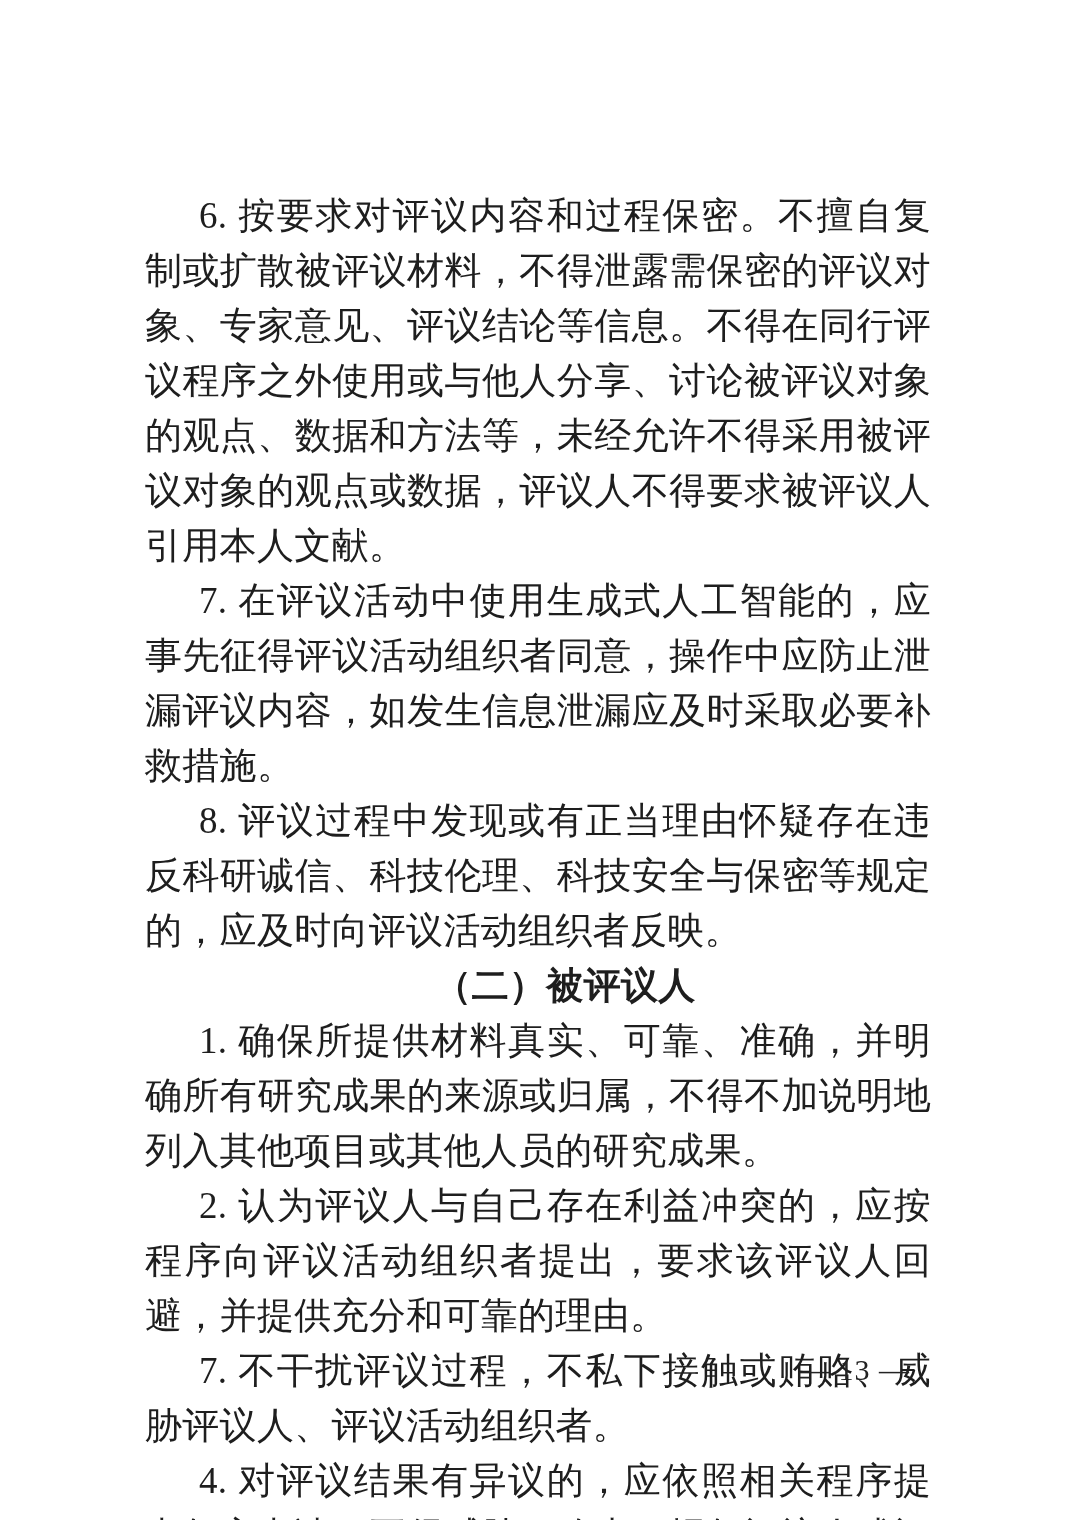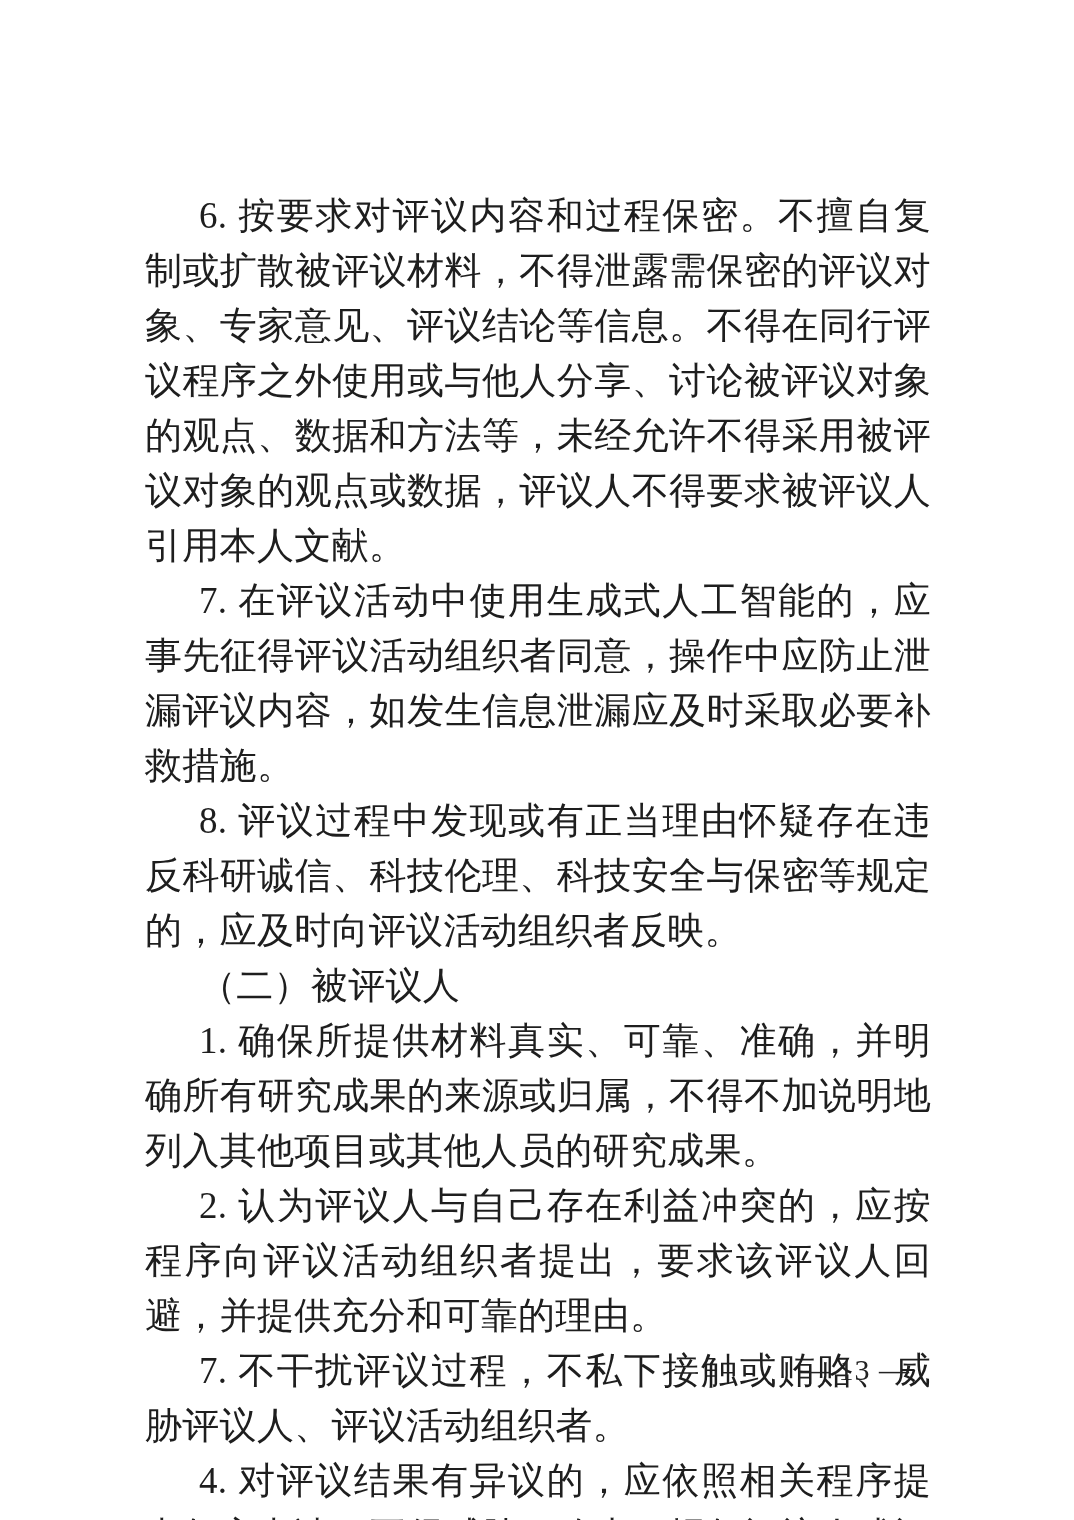--- a/index.html
+++ b/index.html
@@ -32,22 +32,22 @@
     font-size: 37px;
     line-height: 55px;
     text-align: justify;
     text-justify: inter-ideograph;
     text-indent: 54px;
     font-weight: 400;
     word-break: break-all;
     letter-spacing: 0.3px;
   }
   .heading {
-    font-weight: 400;
-    text-align: left;
+    font-weight: 700;
+    text-align: center;
   }
   .page-number {
     position: absolute;
     top: 1352px;
     left: 799px;
     font-size: 30px;
     line-height: 36px;
     letter-spacing: 1px;
     color: #232323;
     white-space: pre;

